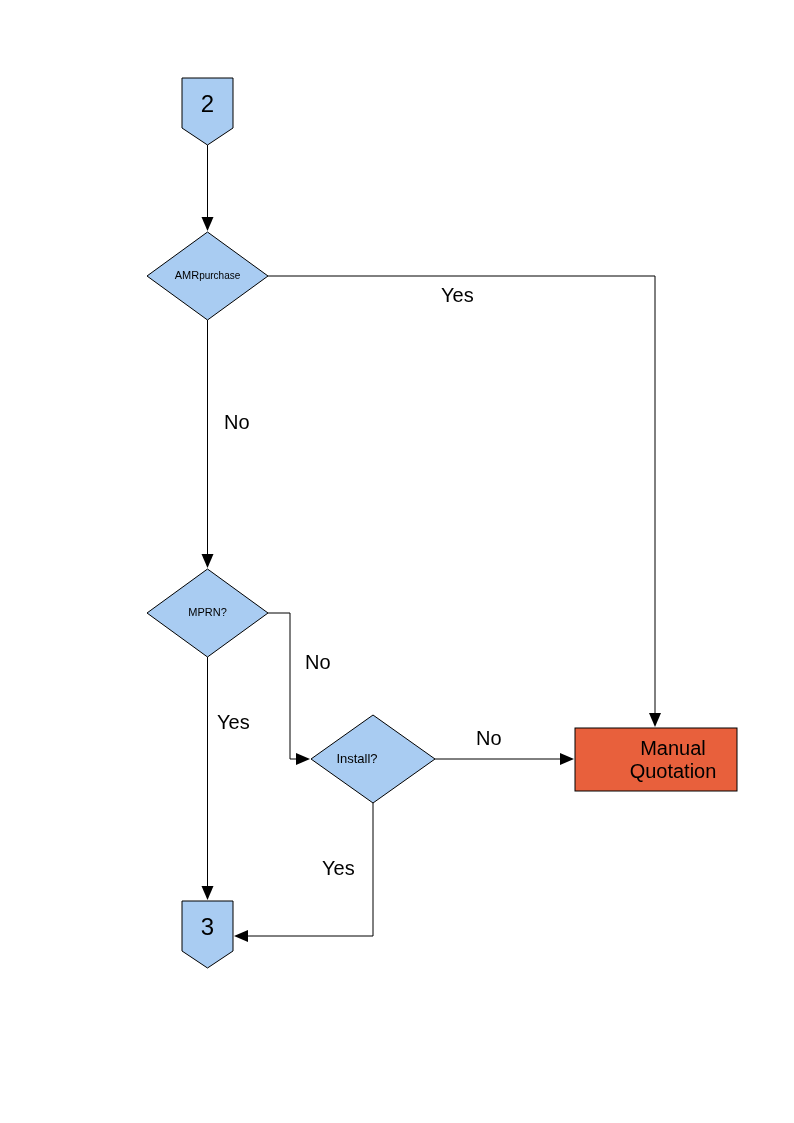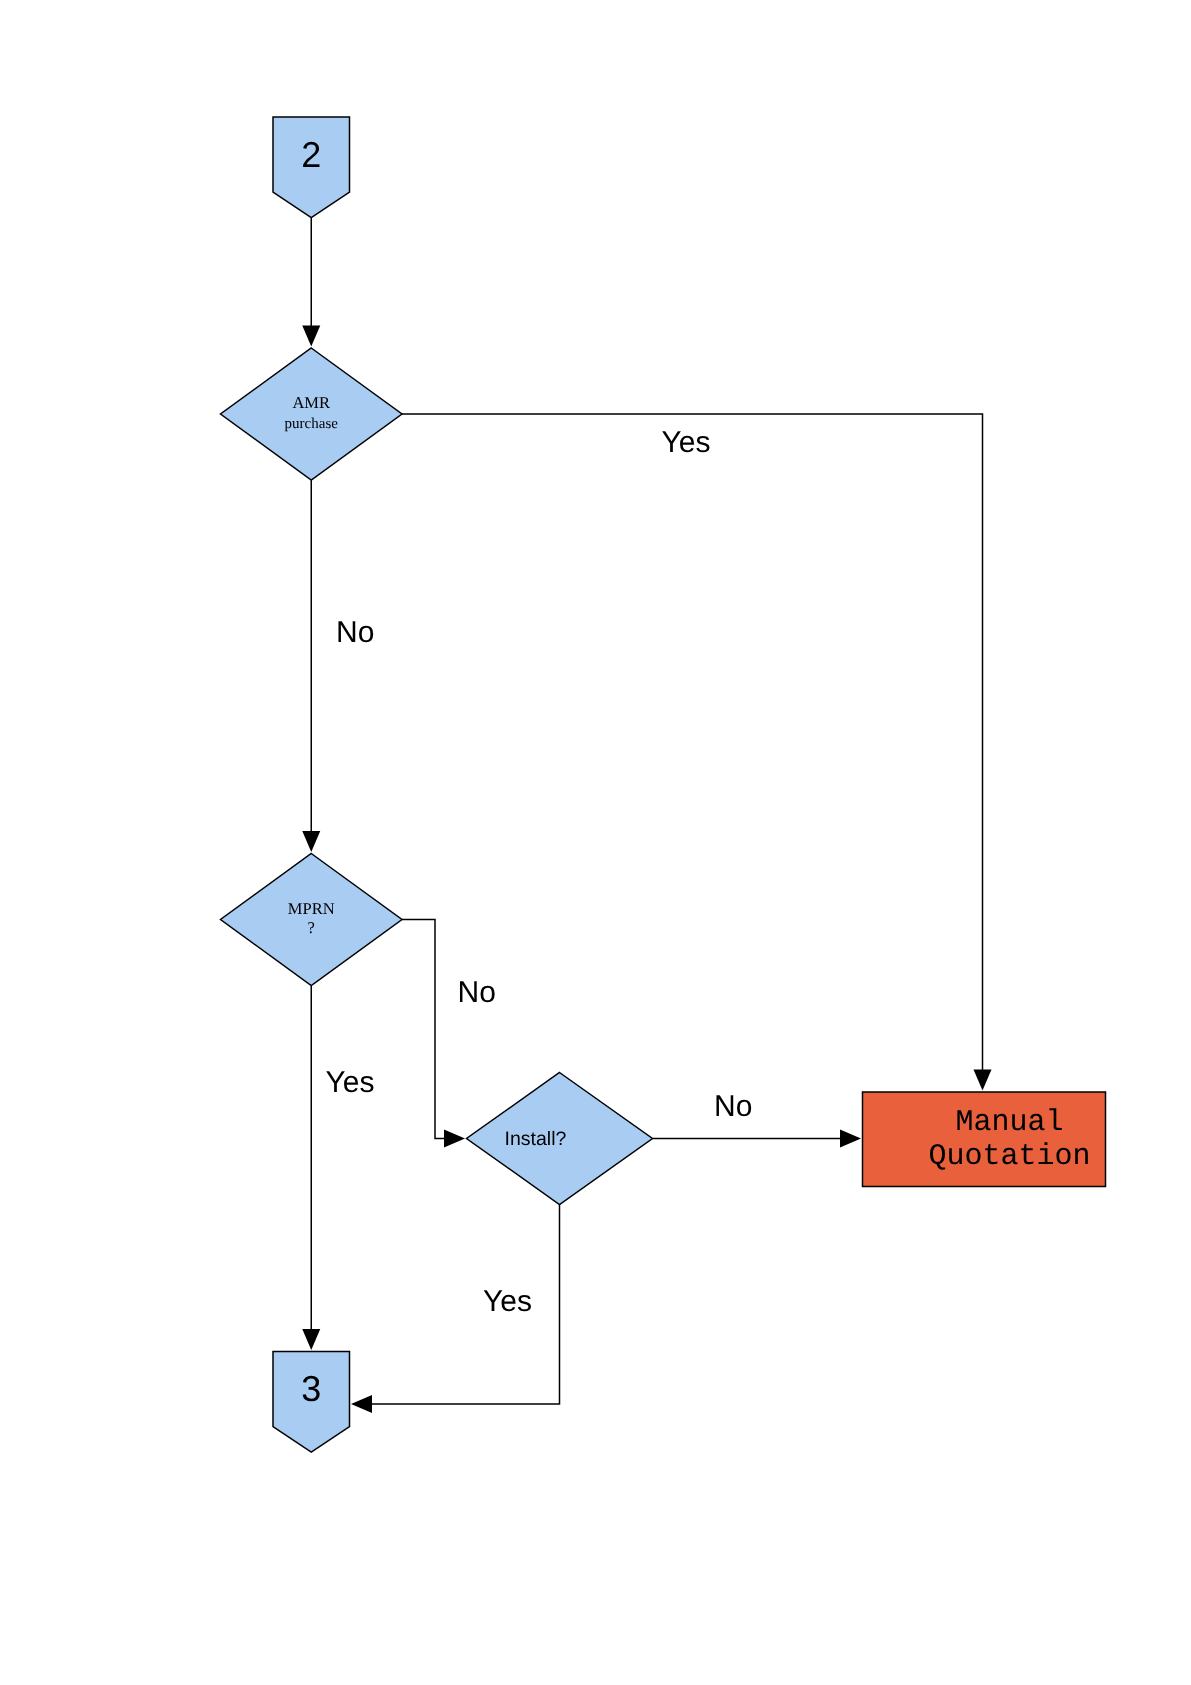--- a/index.html
+++ b/index.html
@@ -19,21 +19,21 @@
 
   .lbl {
     position: absolute;
     display: flex;
     align-items: center;
     justify-content: center;
     text-align: center;
     line-height: 1.2;
     white-space: pre;
   }
-  .node-lbl-col { flex-direction: column; font-family: Liberation Serif, serif; }
+  .node-lbl-col { flex-direction: row; }
   .connector-lbl { font-size: 24px; }
   .decision-main { font-size: 11px; }
   .decision-sub  { font-size: 10px; }
   .install-lbl   { font-size: 13px; }
   .mq-lbl        { font-size: 20px; line-height: 1.15; }
   .mq-lbl span   { display: inline-block; width: 120px; white-space: normal; }
   .edge-lbl      { font-size: 20px; white-space: nowrap; text-align: right; }
 </style>
 </head>
 <body>
@@ -97,21 +97,21 @@
     <span class="decision-sub">purchase</span>
   </div>
 
   <div class="lbl node-lbl-col" style="left:147px; top:569px; width:121px; height:88px;">
     <span class="decision-main">MPRN</span>
     <span class="decision-main">?</span>
   </div>
 
   <div class="lbl install-lbl" style="left:295px; top:715px; width:124px; height:88px;">Install?</div>
 
-  <div class="lbl mq-lbl" style="left:575px; top:728px; width:196px; height:63px;font-family:Liberation Mono, monospace;">
+  <div class="lbl mq-lbl" style="left:575px; top:728px; width:196px; height:63px;">
     <span>Manual Quotation</span>
   </div>
 
   <div class="lbl connector-lbl" style="left:182px; top:901px; width:51px; height:52px;">3</div>
 
   <div class="lbl edge-lbl" style="left:441px; top:283px;">Yes</div>
 
   <div class="lbl edge-lbl" style="left:224px; top:410px;">No</div>
 
   <div class="lbl edge-lbl" style="left:305px; top:650px;">No</div>

